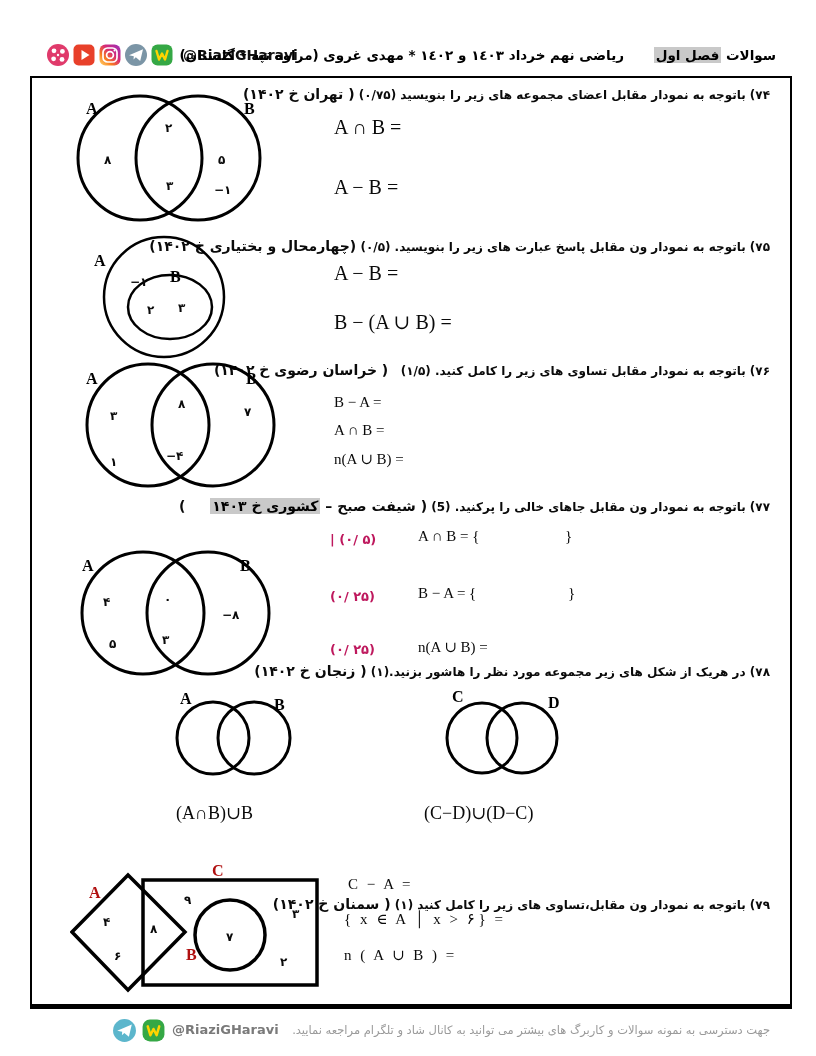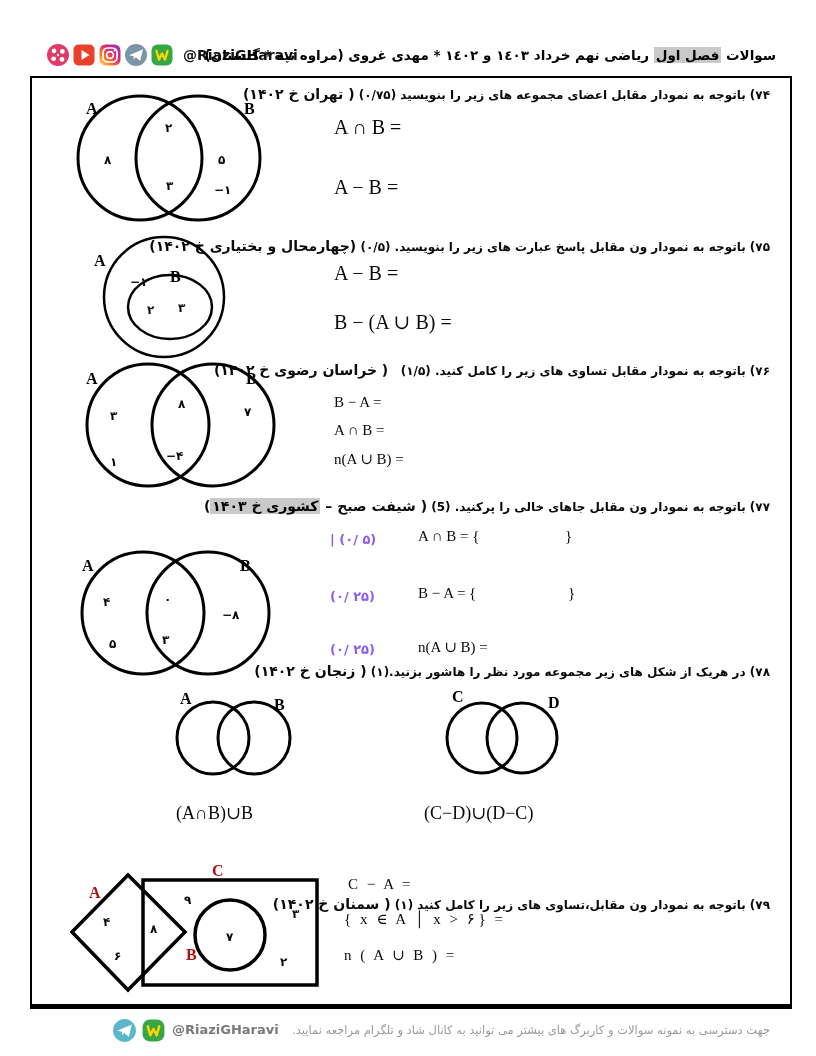--- a/index.html
+++ b/index.html
@@ -5,35 +5,35 @@
   html,body{margin:0;padding:0;background:#fff;}
   .page{position:relative;width:816px;height:1056px;background:#ffffff;overflow:hidden;
         font-family:"DejaVu Sans",sans-serif;color:#111;}
   .abs{position:absolute;}
   
   .icon-row{position:absolute;left:46px;top:43px;display:flex;gap:2px;}
   .icon-row svg{display:block;}
   .handle{position:absolute;left:183px;top:47px;font-size:14px;font-weight:bold;color:#111;}
   .hdr-title{position:absolute;right:40px;top:47px;direction:rtl;font-size:13.5px;font-weight:bold;
              white-space:nowrap;color:#000;}
-  .hl{background:#c9c9c9;padding:0 2px;}
+  .hl{background:#c9c9c9;padding:0 2px;margin-left:25px;}
   
   .frame{position:absolute;left:30px;top:76px;width:758px;height:926px;
          border:2px solid #000;border-bottom:5px solid #000;}
   
   .qtext{position:absolute;direction:rtl;text-align:right;font-weight:bold;font-size:12px;
          white-space:nowrap;color:#0a0a0a;}
   .qsrc{font-size:14px;}
   
   .formula{position:absolute;font-family:"Liberation Serif","DejaVu Serif","DejaVu Sans",serif;
            font-size:20px;color:#0a0a0a;white-space:nowrap;}
   .f19{font-size:15px;}
   .f18{font-size:18px;margin-top:16px;}
   .spread{letter-spacing:2.5px;}
-  .score{position:absolute;direction:ltr;font-weight:bold;font-size:13px;color:#8b5cf6;white-space:nowrap;}
+  .score{position:absolute;direction:ltr;font-weight:bold;font-size:13px;color:#be185d;white-space:nowrap;}
   
   .vshape{fill:none;stroke:#000;}
   .vlabel{font-family:"Liberation Serif","DejaVu Serif",serif;font-weight:bold;font-size:16px;fill:#000;}
   .vlabel-red{font-family:"Liberation Serif","DejaVu Serif",serif;font-weight:bold;font-size:16px;fill:#b01010;}
   .vnum{font-family:"DejaVu Sans",sans-serif;font-weight:bold;font-size:12px;fill:#0a0a0a;}
   
   .ftr-handle{position:absolute;left:172px;top:1022px;font-size:13px;font-weight:bold;color:#7a7a7a;}
   .ftr-note{position:absolute;right:46px;top:1023px;direction:rtl;font-size:11.5px;color:#9a9a9a;
             white-space:nowrap;}
 </style>

